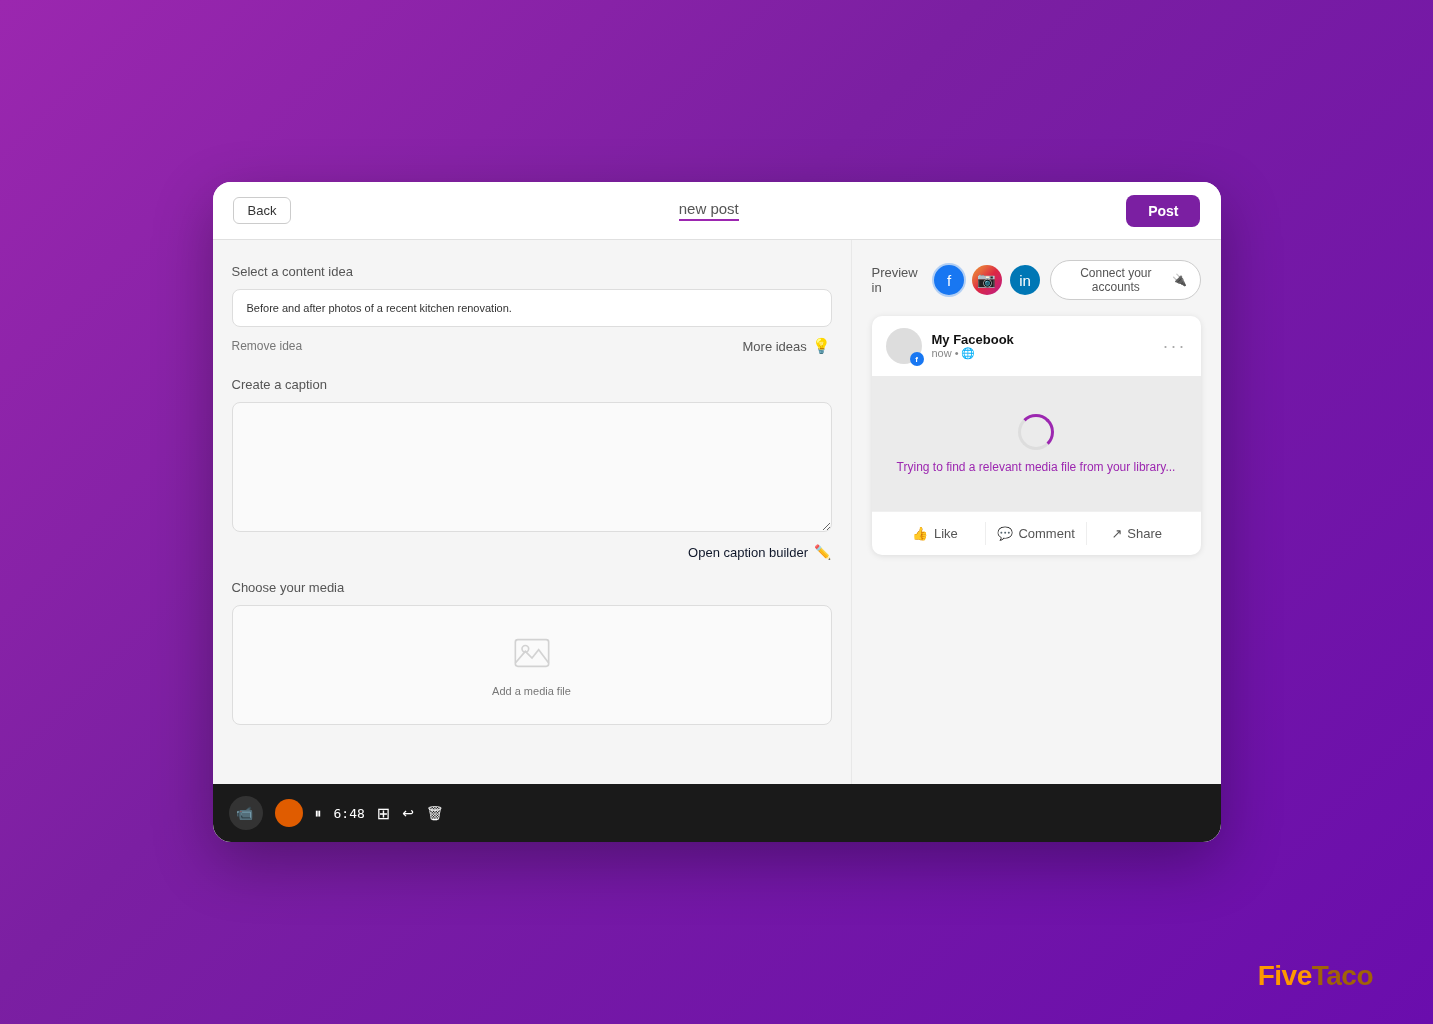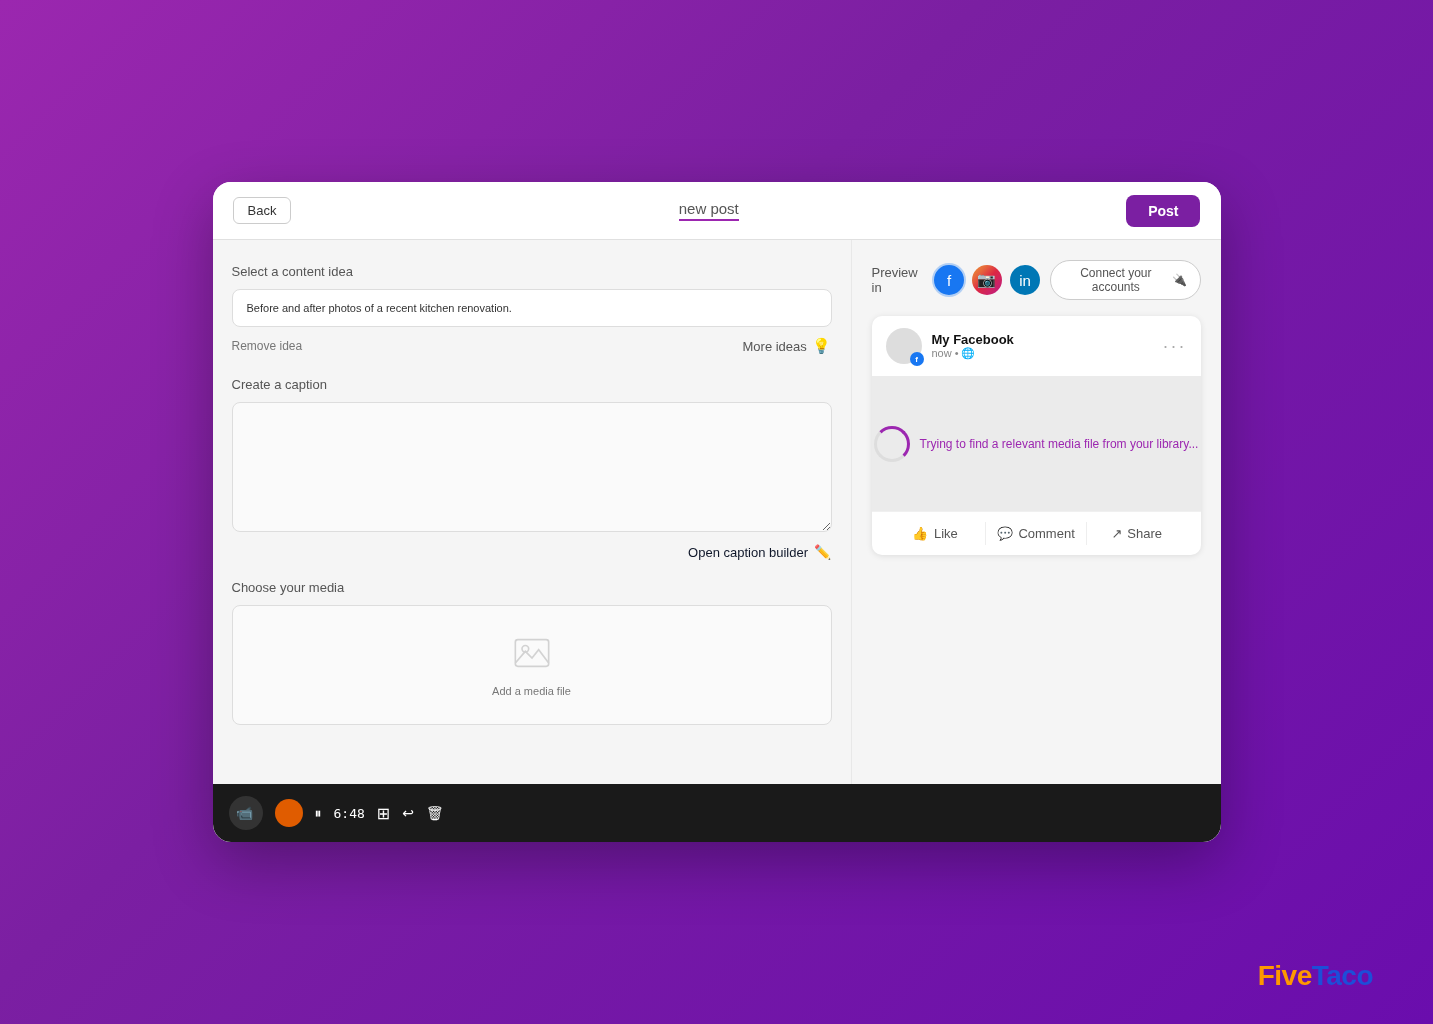--- a/index.html
+++ b/index.html
@@ -267,21 +267,21 @@
       font-weight: 700;
     }
     .fb-user-info { flex: 1; }
     .fb-username { font-size: 13px; font-weight: 600; color: #111; }
     .fb-meta { font-size: 11px; color: #888; }
     .fb-more { color: #aaa; font-size: 18px; cursor: pointer; letter-spacing: 2px; }
     .fb-media-area {
       background: #ebebeb;
       height: 135px;
       display: flex;
-      flex-direction: row;
+      flex-direction: column;
       align-items: center;
       justify-content: center;
       gap: 10px;
     }
     .loading-spinner {
       width: 36px;
       height: 36px;
       border: 3px solid #ddd;
       border-top: 3px solid #9c27b0;
       border-right: 3px solid #9c27b0;
@@ -480,14 +480,14 @@
     <div class="toolbar-record-btn"></div>
     <span class="toolbar-pause-btn">⏸</span>
     <span class="toolbar-timer">6:48</span>
     <span class="toolbar-grid-btn">⊞</span>
     <span class="toolbar-undo-btn">↩</span>
     <span class="toolbar-delete-btn">🗑</span>
   </div>
 </div>
 
 <div class="brand">
-  <span>Five</span><span style="color:#1d4ed8">Taco</span>
+  <span>Five</span><span style="color:#a16207">Taco</span>
 </div>
 
 </body></html>

